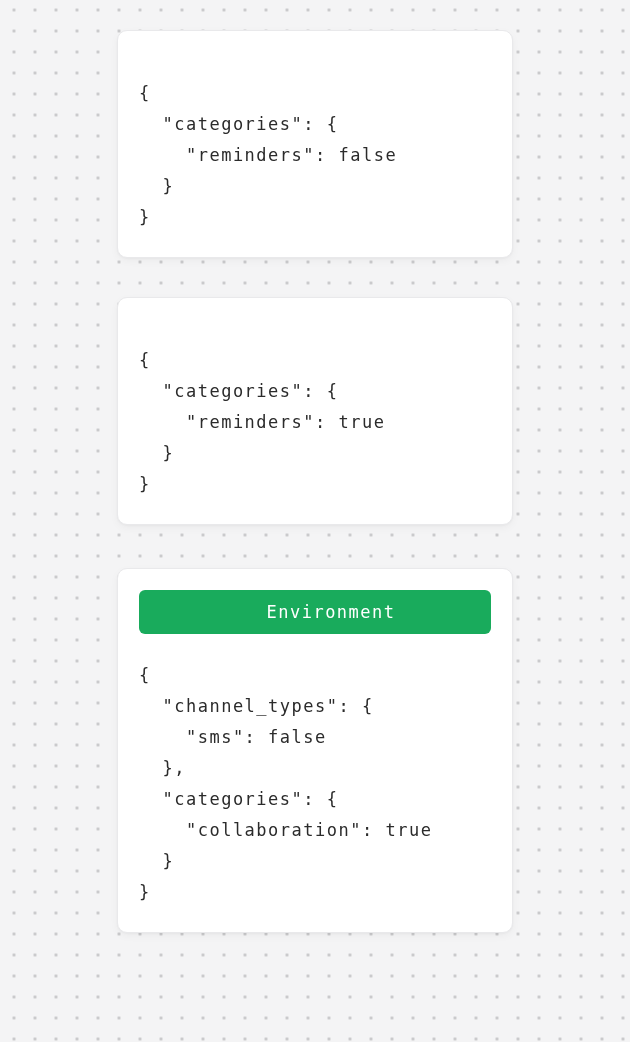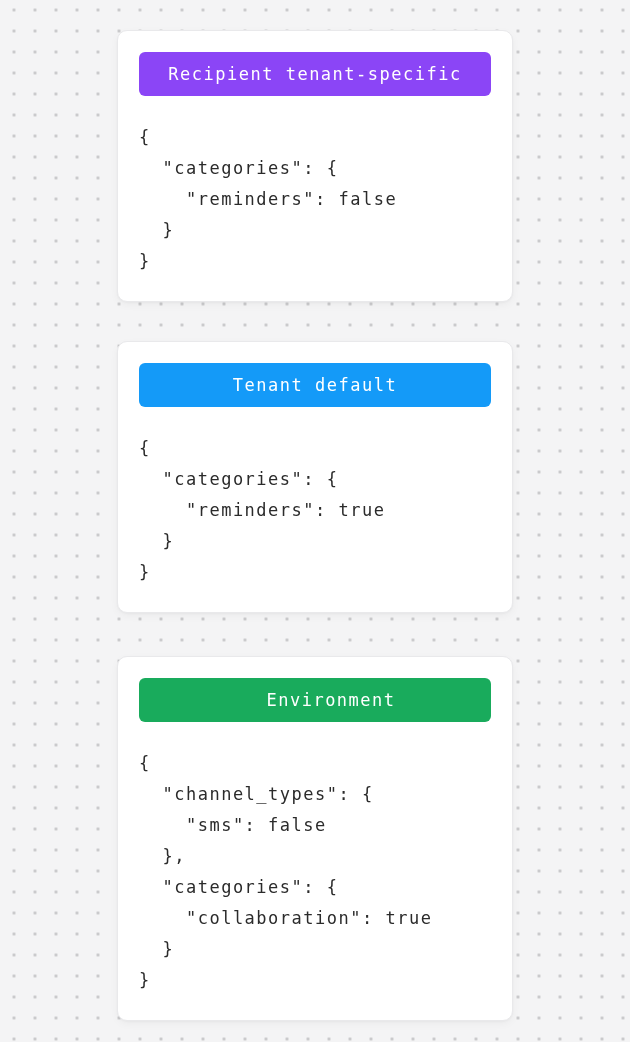--- a/index.html
+++ b/index.html
@@ -55,30 +55,28 @@
     white-space: pre;
   }
 </style>
 </head>
 <body>
 
 <div class="canvas" style="background-color: rgb(244, 244, 245);">
   <div class="stack">
 
     <div class="card">
-      <div class="badge" style="background-color: rgb(139, 69, 246);">Recipient tenant-specific</div>
       <pre class="code">{
   "categories": {
     "reminders": false
   }
 }</pre>
     </div>
 
     <div class="card card-gap-1">
-      <div class="badge" style="background-color: rgb(20, 154, 248);">Tenant default</div>
       <pre class="code">{
   "categories": {
     "reminders": true
   }
 }</pre>
     </div>
 
     <div class="card card-gap-2">
       <div class="badge" style="background-color: rgb(25, 171, 92); padding-left: 32px;">Environment</div>
       <pre class="code">{

